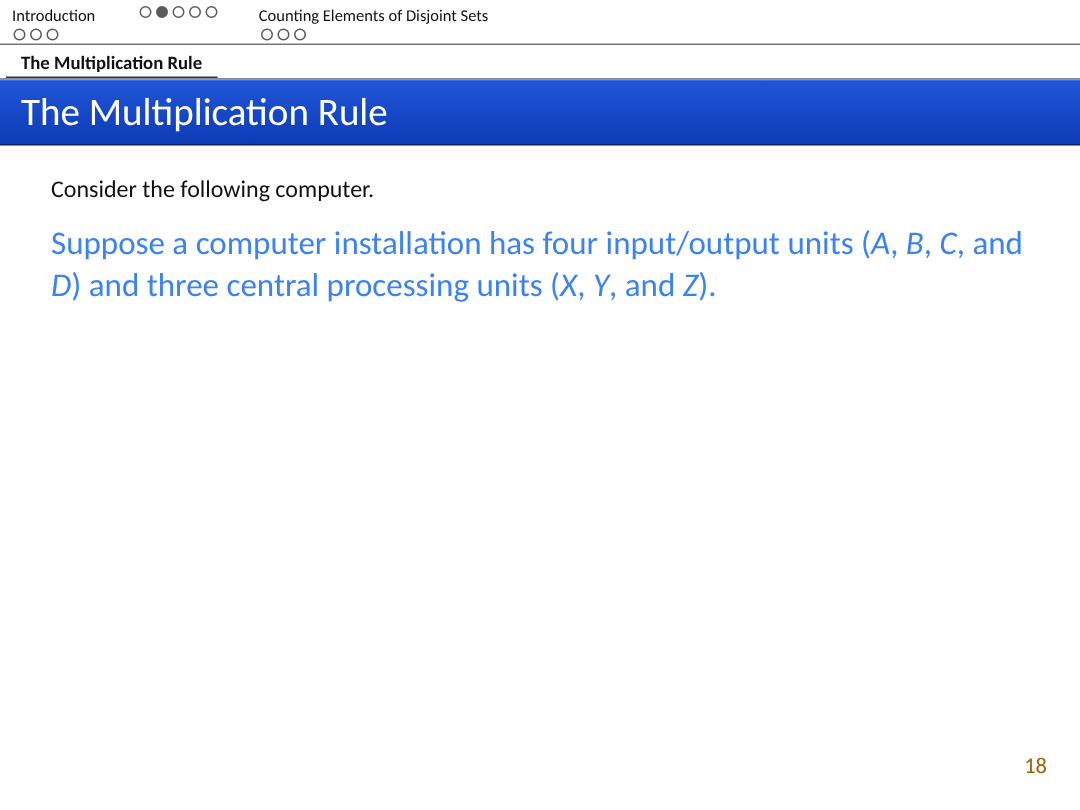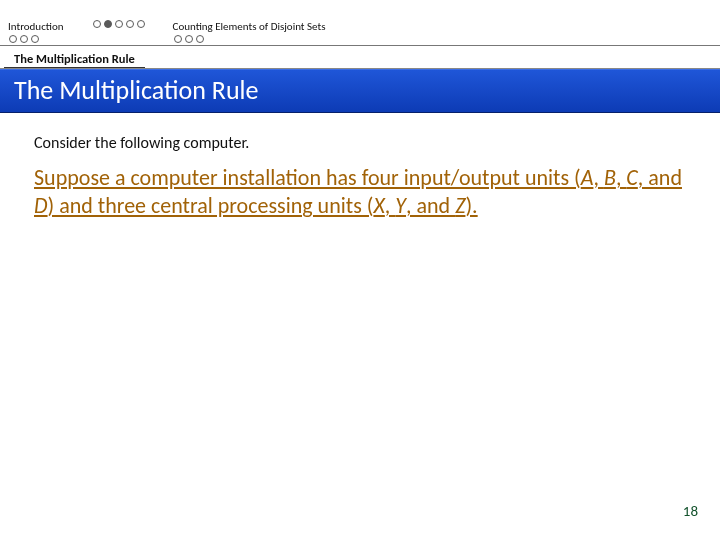--- a/index.html
+++ b/index.html
@@ -15,21 +15,20 @@
     display: flex;
     align-items: flex-start;
     padding: 4px 8px 2px 8px;
     gap: 0;
   }
   .nav-section {
     display: flex;
     flex-direction: column;
     align-items: flex-start;
     margin-right: 28px;
-    margin-top: 16px;
   }
   .nav-label {
     font-size: 11px;
     color: #111;
     font-weight: 400;
     white-space: nowrap;
     margin-bottom: 2px;
   }
   .nav-dots {
     display: flex;
@@ -79,31 +78,30 @@
     font-weight: 400;
   }
   .lead {
     font-size: 16px;
     color: #111;
     padding: 20px 34px 6px 34px;
   }
   .body {
     font-size: 22px;
     line-height: 1.28;
-    color: #a16207;
+    color: #3b82f6;
     padding: 6px 34px 0 34px;
-    text-decoration: underline;
   }
   .body .ital { font-style: italic; }
   .pagenum {
     position: absolute;
     right: 22px;
     bottom: 20px;
     font-size: 15px;
-    color: #14532d;
+    color: #a16207;
   }
 </style>
 </head>
 <body>
 
 <div class="nav" id="nav">
     <div class="nav-section">
       <div class="nav-label">Introduction</div>
       <div class="nav-dots">
         <div class="dot"></div>

